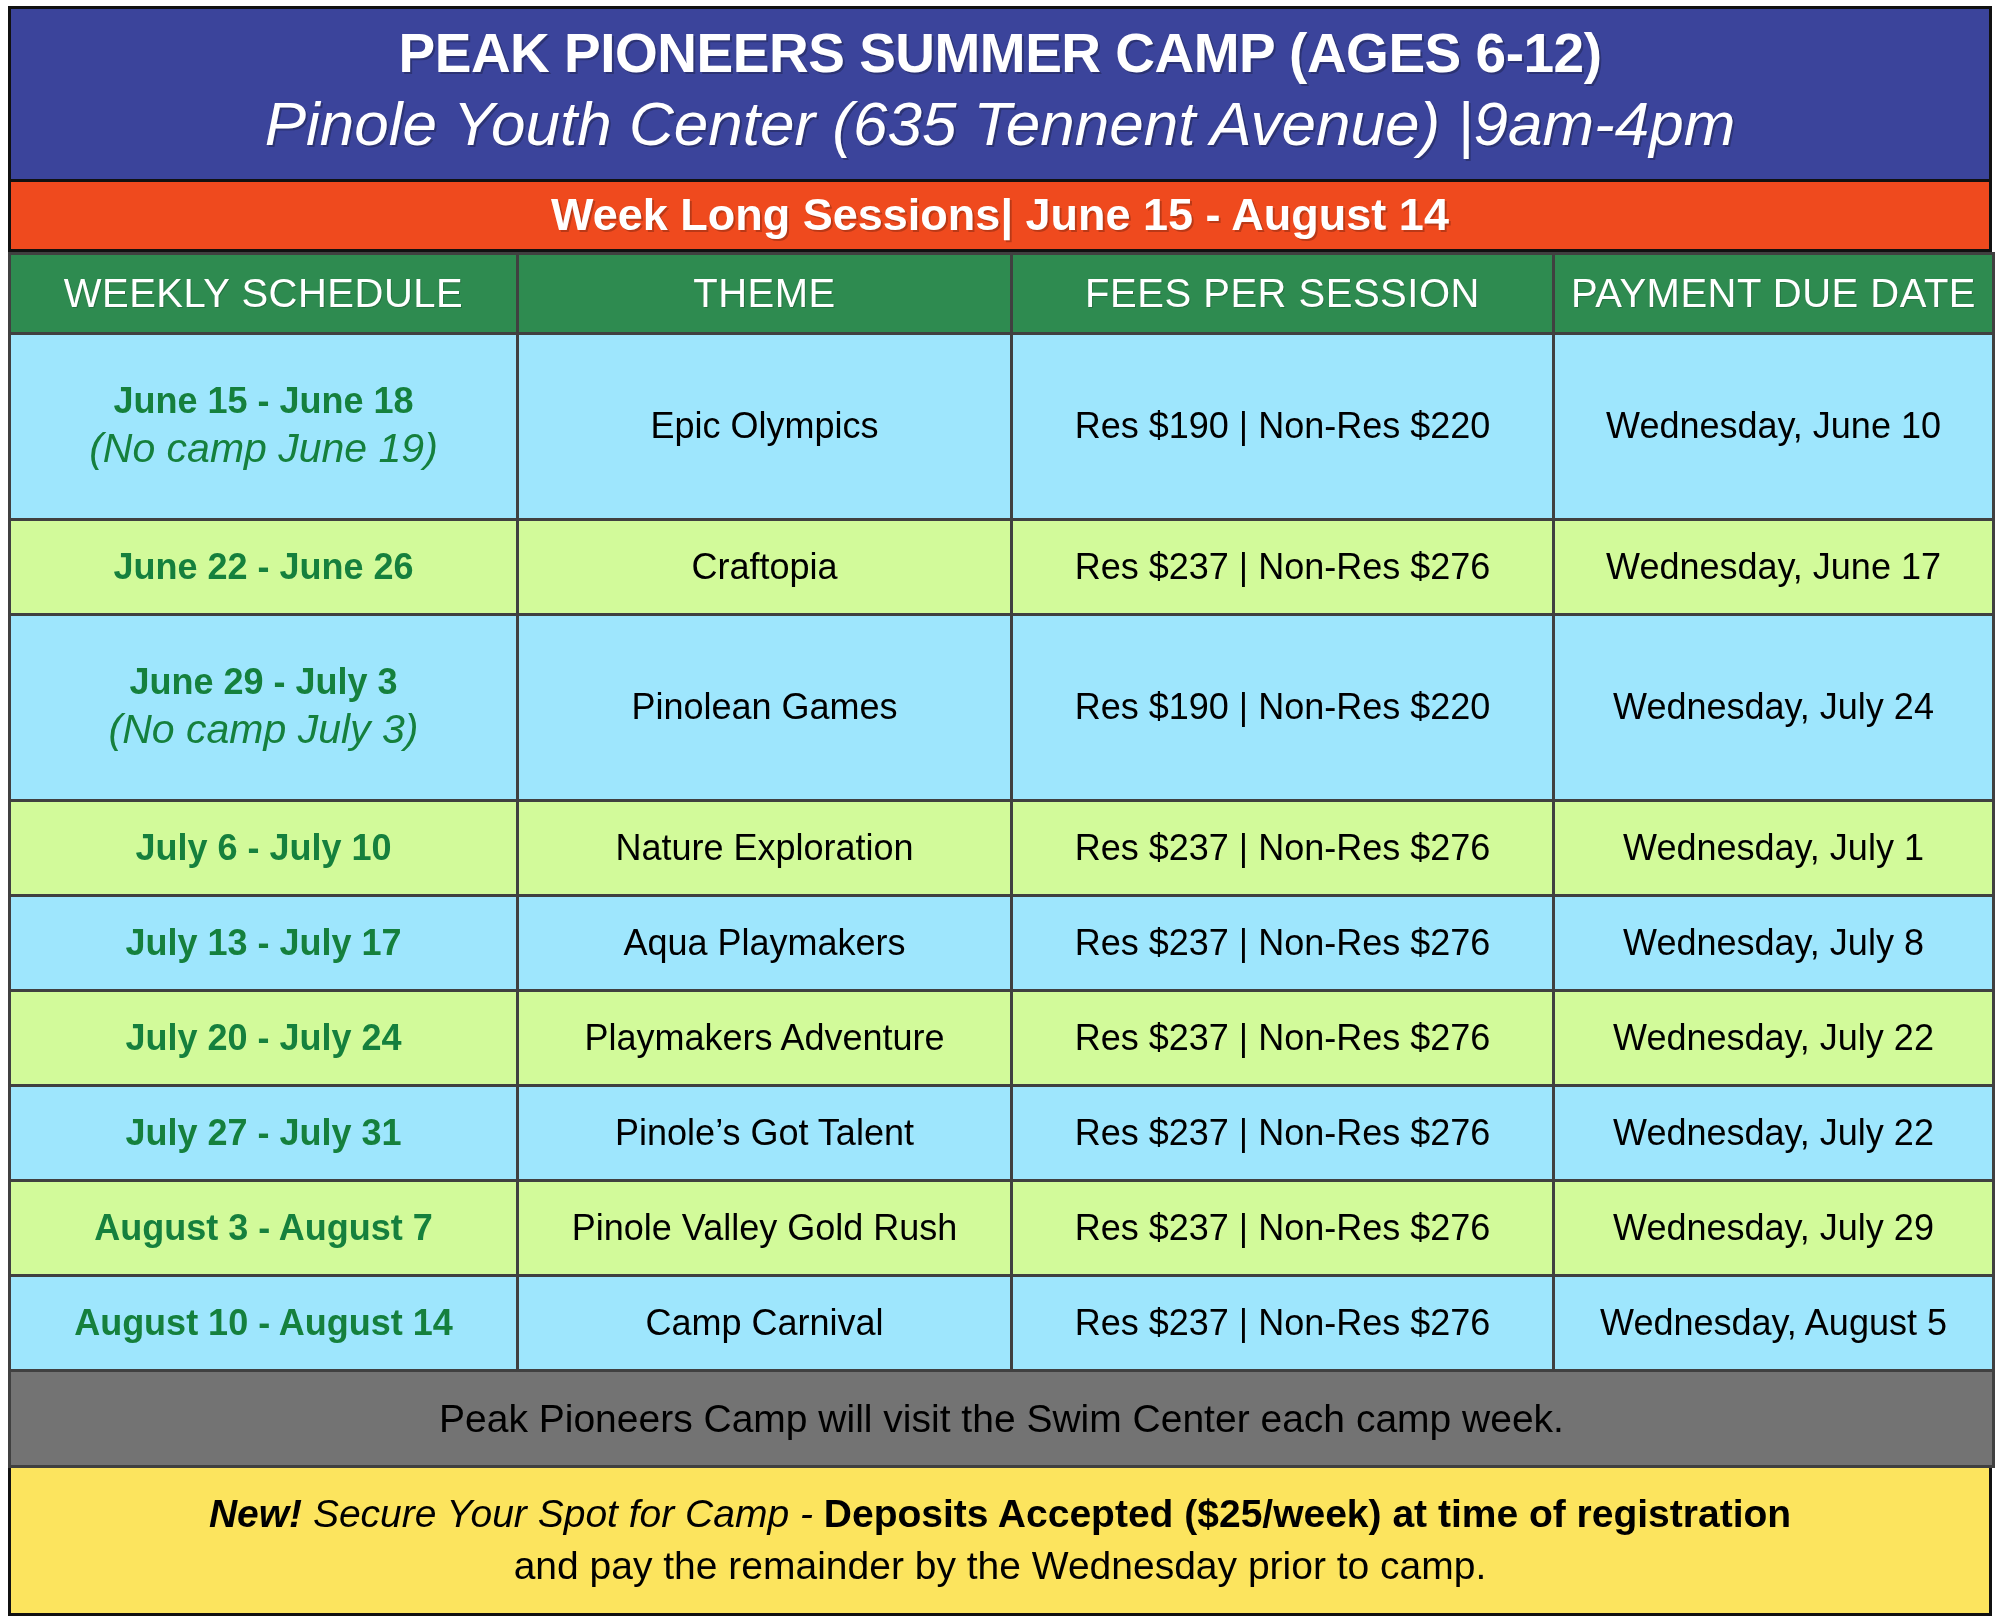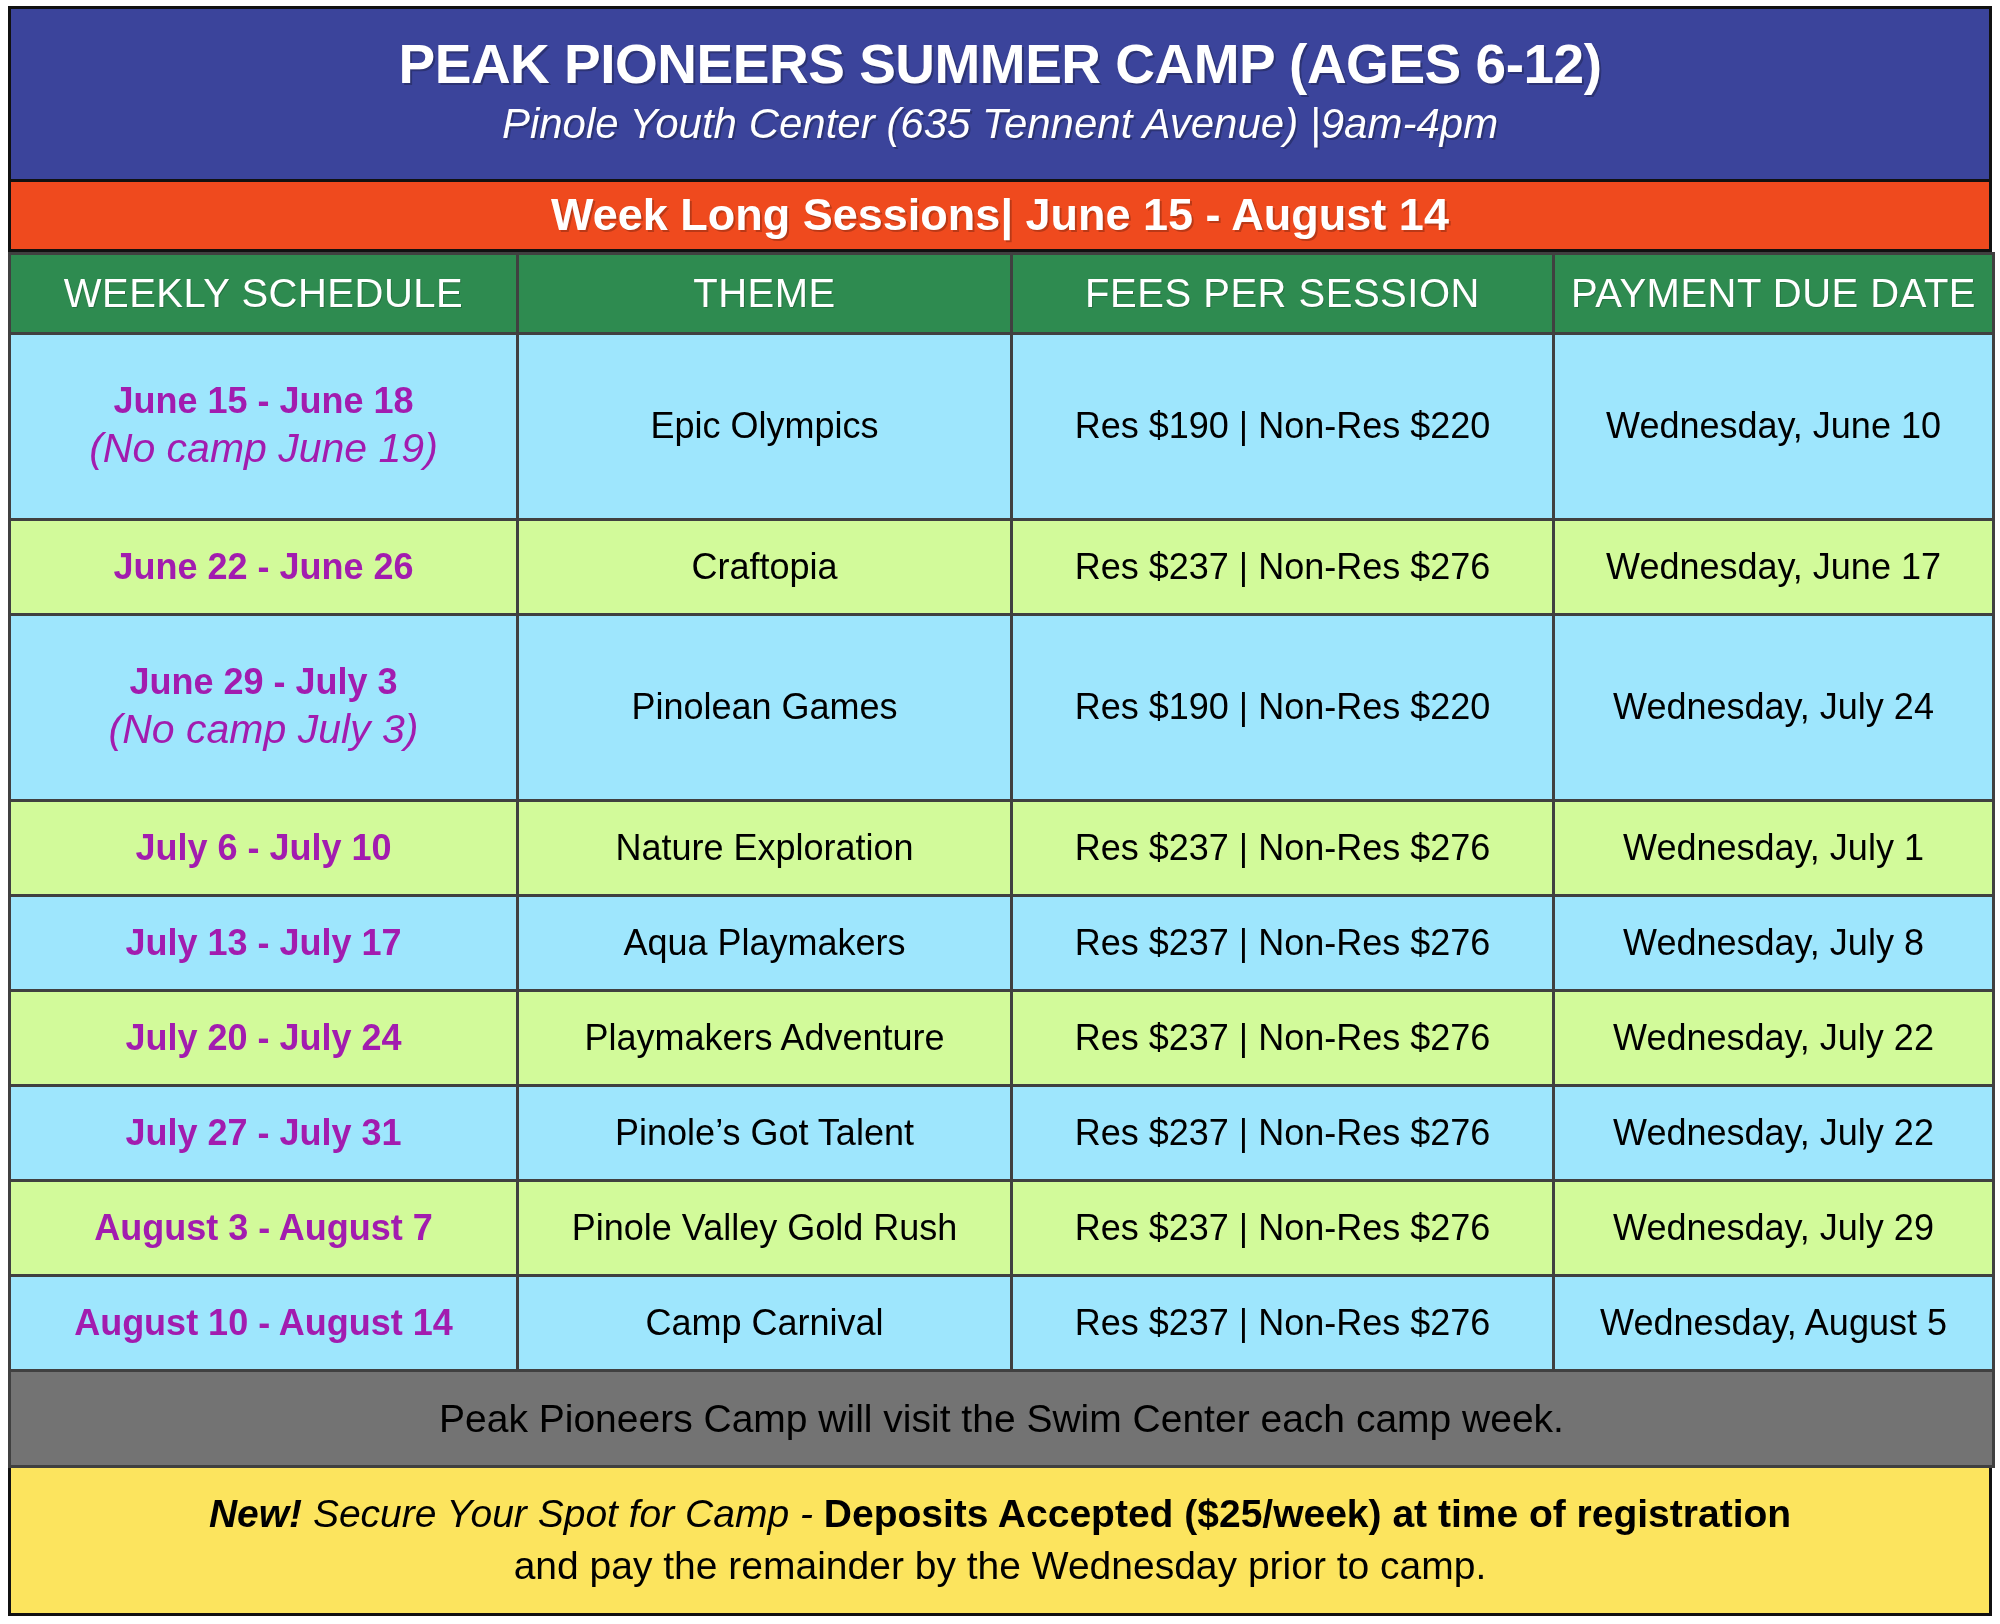--- a/index.html
+++ b/index.html
@@ -38,21 +38,21 @@
   }
   .title-main {
     font-size: 55px;
     font-weight: bold;
     letter-spacing: -0.5px;
     line-height: 1.12;
     white-space: nowrap;
     text-shadow: 2px 2px 0 rgba(0,0,0,0.25);
   }
   .title-sub {
-    font-size: 42px;
+    font-size: 62px;
     font-style: italic;
     font-weight: normal;
     line-height: 1.15;
     margin-top: 4px;
     white-space: nowrap;
     text-shadow: 2px 2px 0 rgba(0,0,0,0.25);
   }
 
   
   .sessions-band {
@@ -100,21 +100,21 @@
     white-space: nowrap;
     text-shadow: 1px 1px 0 rgba(0,0,0,0.18);
   }
 
   tbody tr.row-blue  td { background: #9EE6FD; }
   tbody tr.row-green td { background: #D2FA9A; }
 
   td.cell-sched {
     font-size: 36px;
     font-weight: bold;
-    color: #a21caf;
+    color: #15803d;
     line-height: 1.18;
   }
   td.cell-sched .note {
     display: block;
     font-size: 41px;
     font-weight: normal;
     font-style: italic;
     line-height: 1.2;
     margin-top: 2px;
   }

